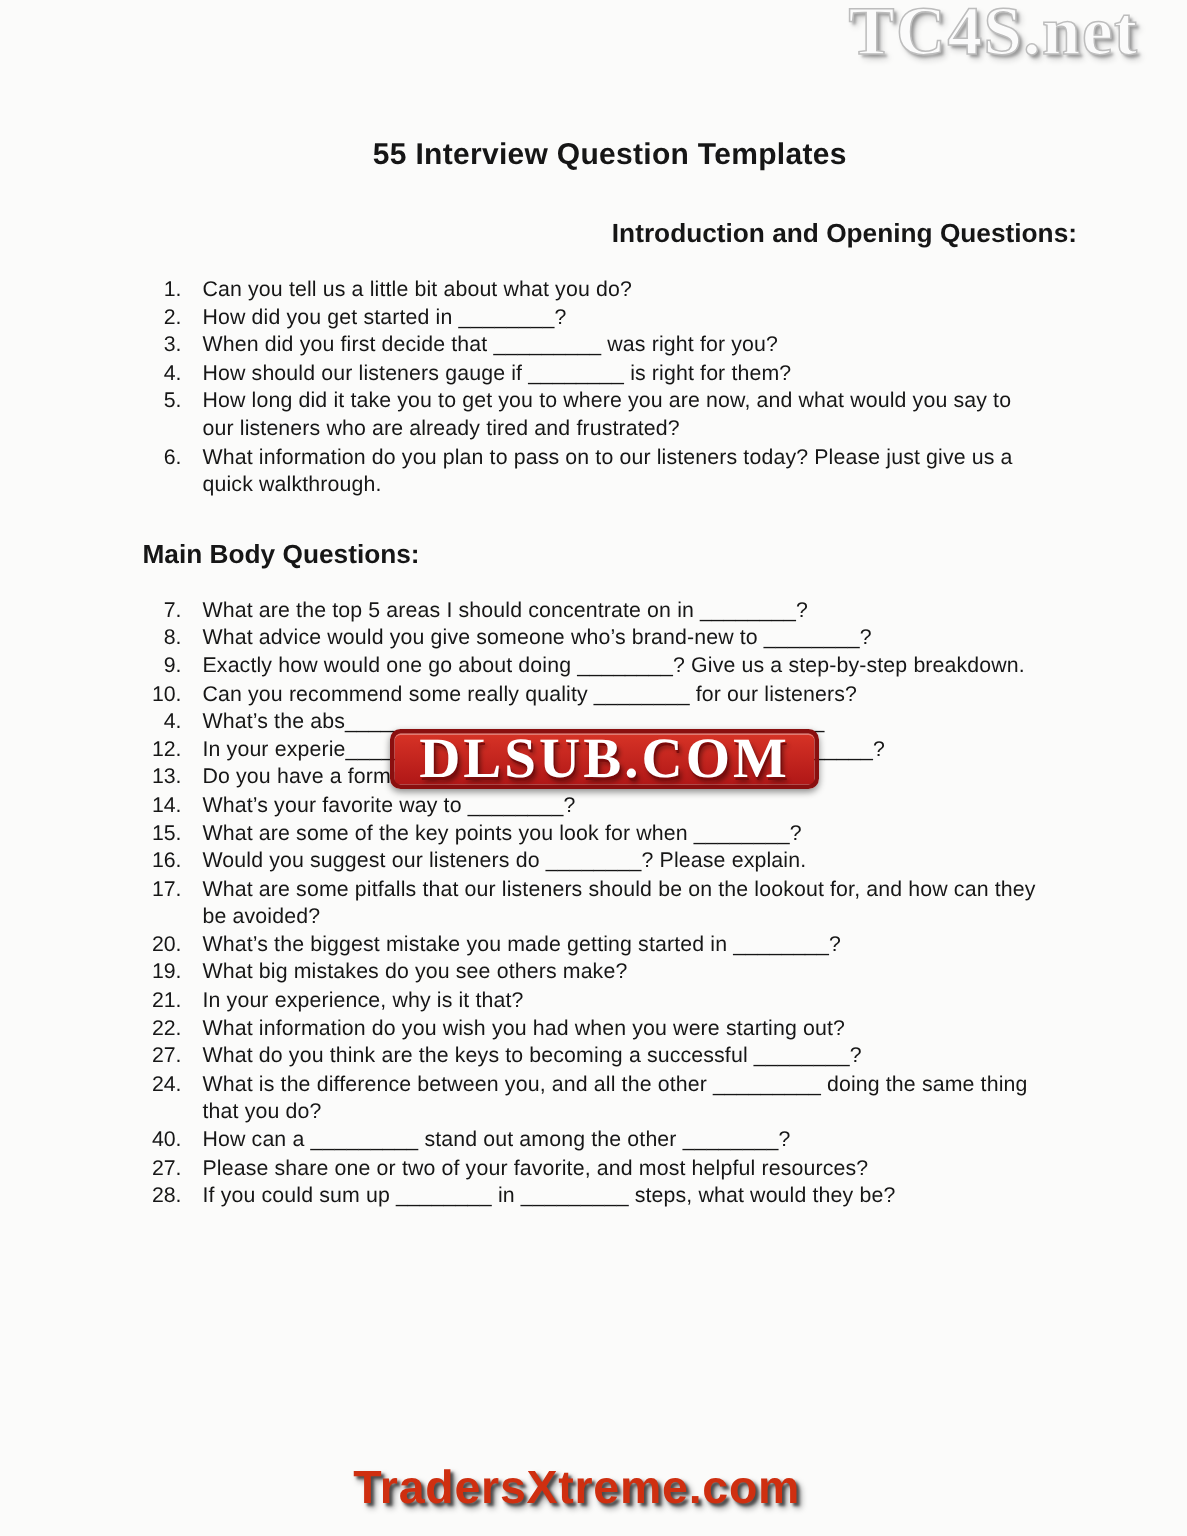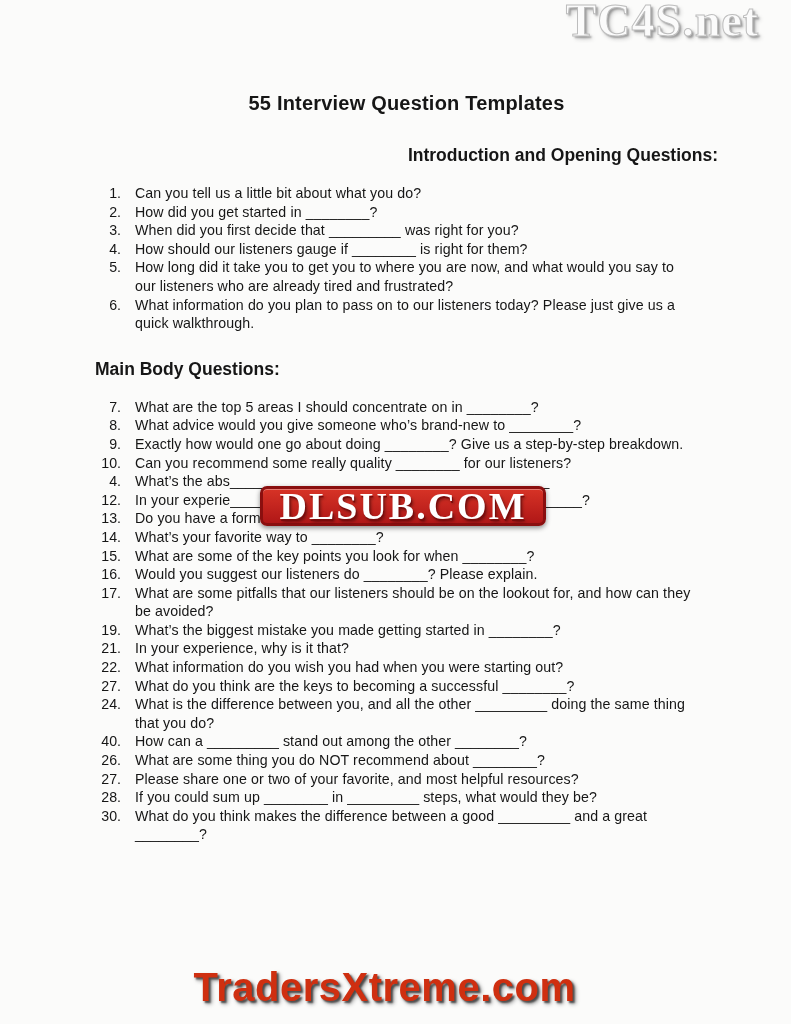--- a/index.html
+++ b/index.html
@@ -64,21 +64,21 @@
     font-family: Liberation Serif, serif;
     font-weight: bold; font-size: 38px; letter-spacing: 2px;
     color: #ffffff;
     text-shadow: 1px 2px 0 #7a0c0c, 2px 3px 3px rgba(0,0,0,.4);
   }
 
   
   .traders {
     position: absolute; left: 0; right: 0; bottom: 14px;
     text-align: center;
-    font-weight: bold; font-size: 40px; letter-spacing: .5px;
+    font-weight: bold; font-size: 31px; letter-spacing: .5px;
     color: #cf2f10;
     text-shadow: 2px 2px 2px #4c4c4c, 3px 3px 4px #9a9a9a;
   }
 </style>
 </head>
 <body>
 
 <div class="page">
 
   <div class="tc4s">TC4S.net</div>
@@ -174,24 +174,28 @@
     <span class="question-number">16.</span>
     <span class="question-text">Would you suggest our listeners do ________? Please explain.</span>
   </li>
 
   <li class="question">
     <span class="question-number">17.</span>
     <span class="question-text">What are some pitfalls that our listeners should be on the lookout for, and how can they be avoided?</span>
   </li>
 
   <li class="question">
+    <span class="question-number">20.</span>
+    <span class="question-text">What’s the biggest mistake you made getting started in ________?</span>
+  </li>
+
+  <li class="question">
     <span class="question-number">19.</span>
-    <span class="question-text">What’s the biggest mistake you made getting started in ________?</span>
-  </li>
-
+    <span class="question-text">What big mistakes do you see others make?</span>
+  </li>
 
 
   <li class="question">
     <span class="question-number">21.</span>
     <span class="question-text">In your experience, why is it that?</span>
   </li>
 
   <li class="question">
     <span class="question-number">22.</span>
     <span class="question-text">What information do you wish you had when you were starting out?</span>
@@ -205,40 +209,32 @@
   <li class="question">
     <span class="question-number">24.</span>
     <span class="question-text">What is the difference between you, and all the other _________ doing the same thing that you do?</span>
   </li>
 
   <li class="question">
     <span class="question-number">40.</span>
     <span class="question-text">How can a _________ stand out among the other ________?</span>
   </li>
 
-  <li class="question">
-    <span class="question-number">26.</span>
-    <span class="question-text">What are some thing you do NOT recommend about ________?</span>
-  </li>
 
   <li class="question">
     <span class="question-number">27.</span>
     <span class="question-text">Please share one or two of your favorite, and most helpful resources?</span>
   </li>
 
   <li class="question">
     <span class="question-number">28.</span>
     <span class="question-text">If you could sum up ________ in _________ steps, what would they be?</span>
   </li>
 
 
-  <li class="question">
-    <span class="question-number">30.</span>
-    <span class="question-text">What do you think makes the difference between a good _________ and a great ________?</span>
-  </li>
 </ol>
   </section>
 </div>
   </div>
 
   <div class="dlsub">
     <span class="dlsub-text">DLSUB.COM</span>
   </div>
 
   <div class="traders">TradersXtreme.com</div>

